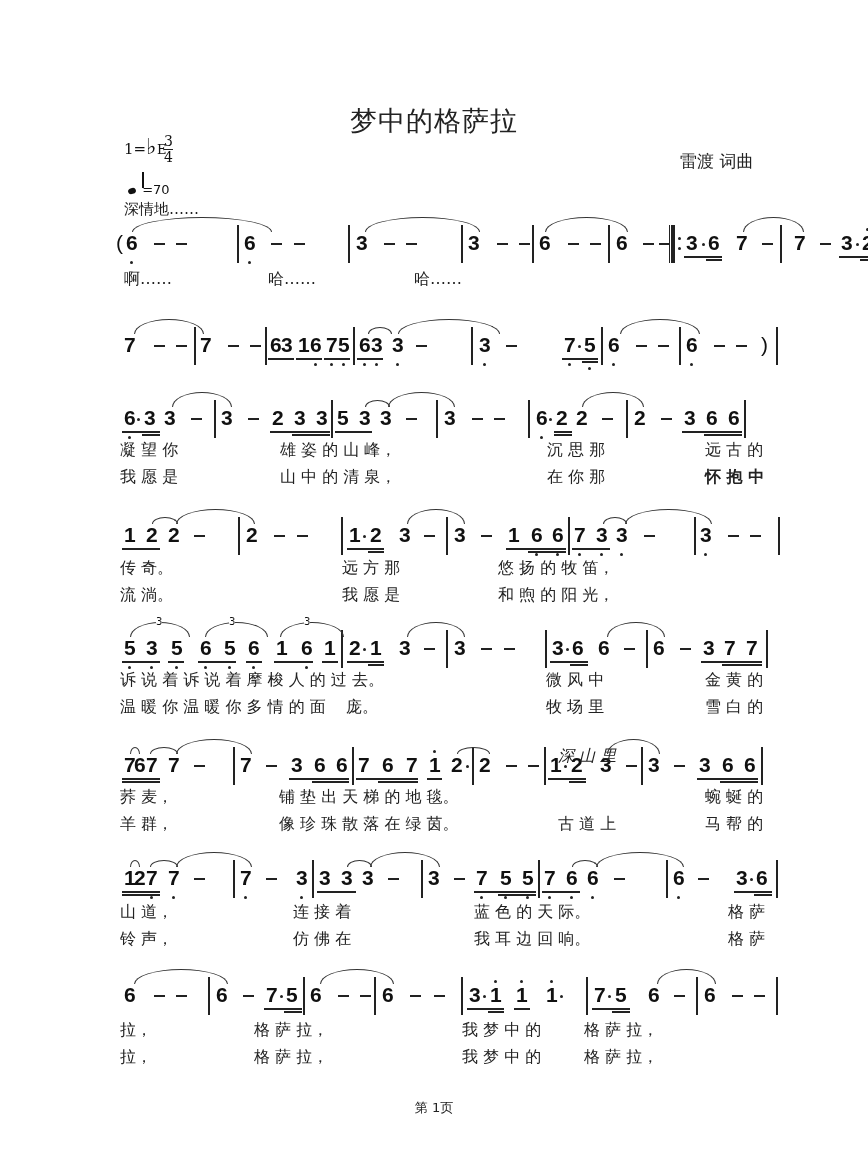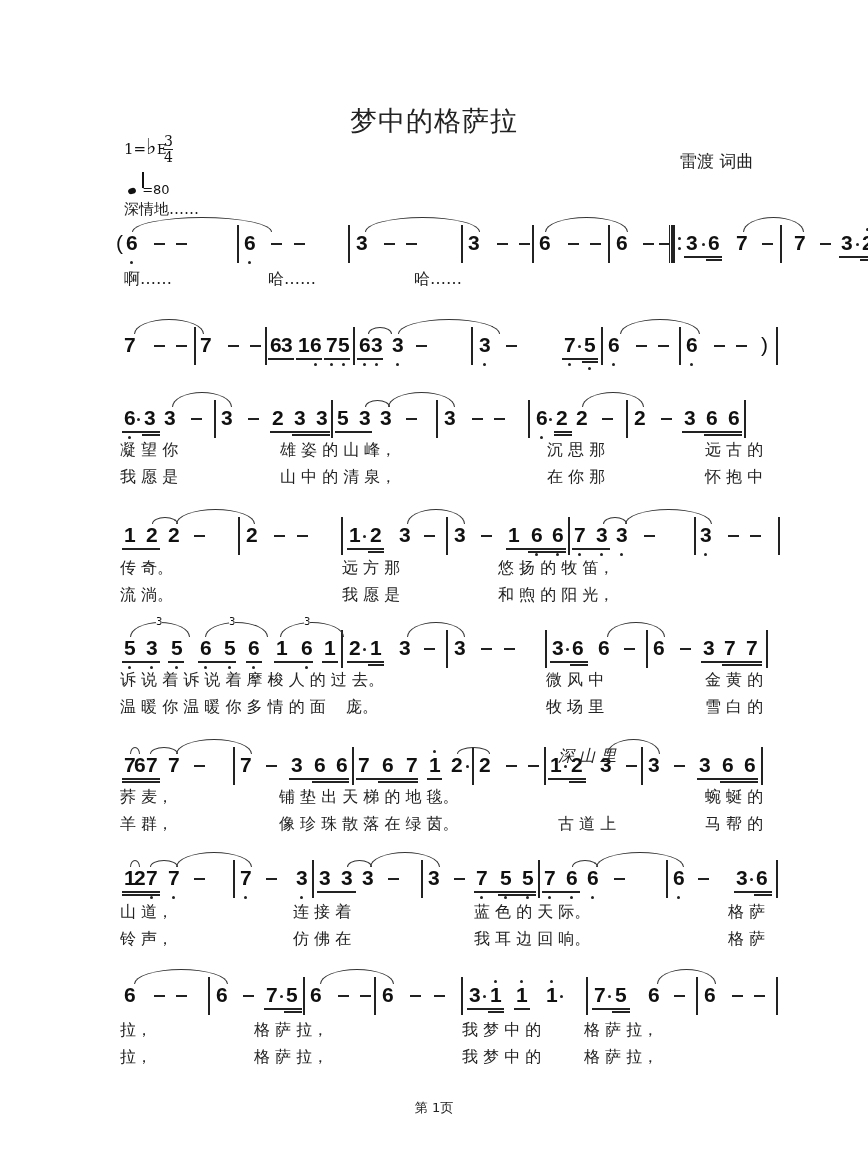--- a/index.html
+++ b/index.html
@@ -40,21 +40,21 @@
   <span>1=</span>
   <span class="flat">♭</span>
   <span class="E">E</span>
   <span class="frac">
     <div style="border-bottom:1px solid #222;">3</div>
     <div>4</div>
   </span>
 </div>
 <div class="tempo">
   <span><span class="head"></span><span class="stem"></span></span>
-  <span>=80</span>
+  <span>=70</span>
 </div>
 <div class="expr">深情地……</div>
 
 <div id="score">
     <div class="staff" style="top: 225px;">
       <span class="note" style="left: 0px; font-weight: normal;">(</span>
       <div class="dot-below" style="left: 14px; top: 36px;"></div>
       <span class="note" style="left: 10px;">6</span>
       <div class="dash" style="left: 38px;"></div>
       <div class="dash" style="left: 60px;"></div>
@@ -492,21 +492,21 @@
     <div class="lyric" style="left: 124px; top: 269px;">啊……</div>
     <div class="lyric" style="left: 268px; top: 269px;">哈……</div>
     <div class="lyric" style="left: 414px; top: 269px;">哈……</div>
     <div class="lyric" style="left: 120px; top: 440px;">凝 望 你</div>
     <div class="lyric" style="left: 280px; top: 440px;">雄 姿 的 山 峰，</div>
     <div class="lyric" style="left: 547px; top: 440px;">沉 思 那</div>
     <div class="lyric" style="left: 705px; top: 440px;">远 古 的</div>
     <div class="lyric" style="left: 120px; top: 467px;">我 愿 是</div>
     <div class="lyric" style="left: 280px; top: 467px;">山 中 的 清 泉，</div>
     <div class="lyric" style="left: 547px; top: 467px;">在 你 那</div>
-    <div class="lyric" style="left: 705px; top: 467px;">怀 抱 中</div>
+    <div class="lyric" style="left: 705px; top: 467px; font-weight: bold;">怀 抱 中</div>
     <div class="lyric" style="left: 120px; top: 558px;">传 奇。</div>
     <div class="lyric" style="left: 342px; top: 558px;">远 方 那</div>
     <div class="lyric" style="left: 498px; top: 558px;">悠 扬 的 牧 笛，</div>
     <div class="lyric" style="left: 120px; top: 585px;">流 淌。</div>
     <div class="lyric" style="left: 342px; top: 585px;">我 愿 是</div>
     <div class="lyric" style="left: 498px; top: 585px;">和 煦 的 阳 光，</div>
     <div class="lyric" style="left: 120px; top: 670px;">诉 说 着 诉 说 着 摩 梭 人 的 过 去。</div>
     <div class="lyric" style="left: 546px; top: 670px;">微 风 中</div>
     <div class="lyric" style="left: 705px; top: 670px;">金 黄 的</div>
     <div class="lyric" style="left: 120px; top: 697px;">温 暖 你 温 暖 你 多 情 的 面    庞。</div>

